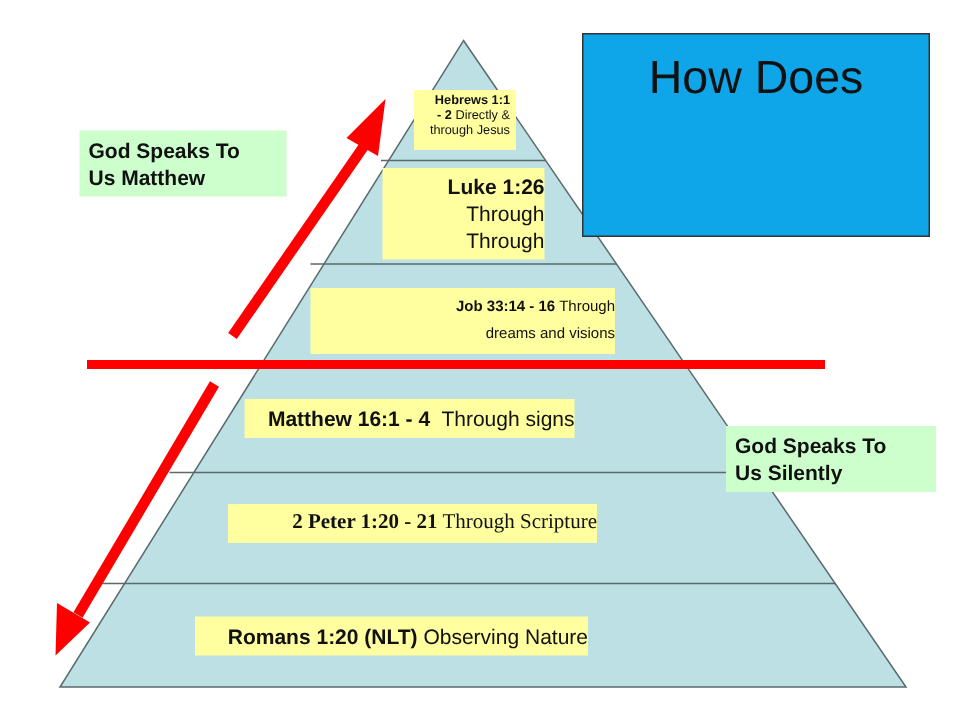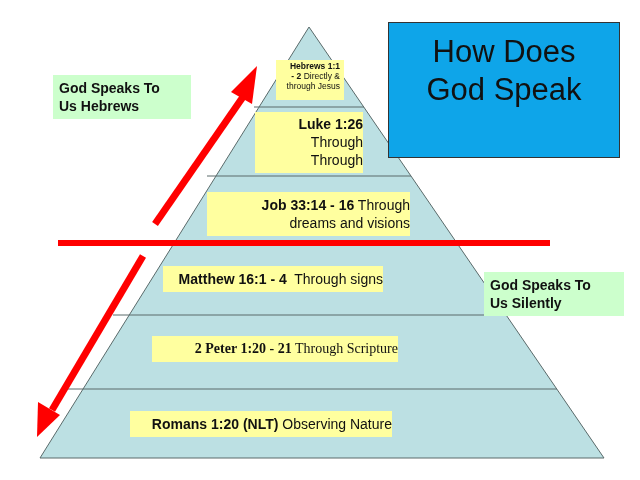--- a/index.html
+++ b/index.html
@@ -3,21 +3,21 @@
 <meta charset="utf-8">
 <style>
   html, body { margin:0; padding:0; background:#ffffff; }
   body { width:640px; height:480px; position:relative; overflow:hidden;
          font-family:"Liberation Sans", sans-serif; }
   svg.canvas { position:absolute; left:0; top:0; }
   .label { position:absolute; background:#ffff9f; color:#111; text-align:right;
            font-family:"Liberation Sans", sans-serif; line-height:1.15; }
   .label b { font-weight:bold; }
   .side { position:absolute; background:#ccffcc; color:#111; font-weight:bold;
-          font-size:14px; line-height:18px; padding:4px 6px; box-sizing:border-box; }
+          font-size:14px; line-height:18px; padding:4px 6px; box-sizing:border-box;margin-top:12px; }
   .title-box { position:absolute; left:388px; top:22px; width:232px; height:136px;
                background:#0ea5e9; border:1.5px solid #333; box-sizing:border-box;
                text-align:center; font-size:31px; line-height:38px; padding-top:10px;
                color:#111; }
 </style>
 </head>
 <body>
 
 <svg class="canvas" width="640" height="480">
 
@@ -46,43 +46,43 @@
   <b>- 2</b><span> Directly &amp;</span><br>
   <span>through Jesus</span>
 </div>
 
 <div class="label" style="left:255px;top:112px;width:108px;height:61px;font-size:14px;padding-top:3px;box-sizing:border-box;line-height:18px;">
   <b>Luke 1:26</b><br>
   <span>Through</span><br>
   <span>Through</span>
 </div>
 
-<div class="label" style="left:207px;top:192px;width:203px;height:44px;font-size:14px;padding-top:4px;box-sizing:border-box;line-height:18px;">
+<div class="label" style="left:207px;top:192px;width:203px;height:44px;font-size:10px;padding-top:4px;box-sizing:border-box;line-height:18px;">
   <b>Job 33:14 - 16</b><span> Through</span><br>
   <span>dreams and visions</span>
 </div>
 
 <div class="label" style="left:163px;top:266px;width:220px;height:26px;font-size:14px;line-height:26px;">
   <b>Matthew 16:1 - 4</b><span style="white-space:pre;">  Through signs</span>
 </div>
 
 <div class="label" style="left:152px;top:336px;width:246px;height:26px;font-size:14px;line-height:26px;font-family:Liberation Serif, serif;">
   <b>2 Peter 1:20 - 21</b><span> Through Scripture</span>
 </div>
 
 <div class="label" style="left:130px;top:411px;width:262px;height:26px;font-size:14px;line-height:26px;">
   <b>Romans 1:20 (NLT)</b><span> Observing Nature</span>
 </div>
 
 <div class="side" style="left:53px;top:75px;width:138px;height:44px;">
   <span>God Speaks To</span><br>
-  <span>Us Hebrews</span>
+  <span>Us Matthew</span>
 </div>
 
 <div class="side" style="left:484px;top:272px;width:140px;height:44px;">
   <span>God Speaks To</span><br>
   <span>Us Silently</span>
 </div>
 
 <div class="title-box">
   <span>How Does</span><br>
-  <span>God Speak</span><br>
+  <br>
 </div>
 
 </body></html>

